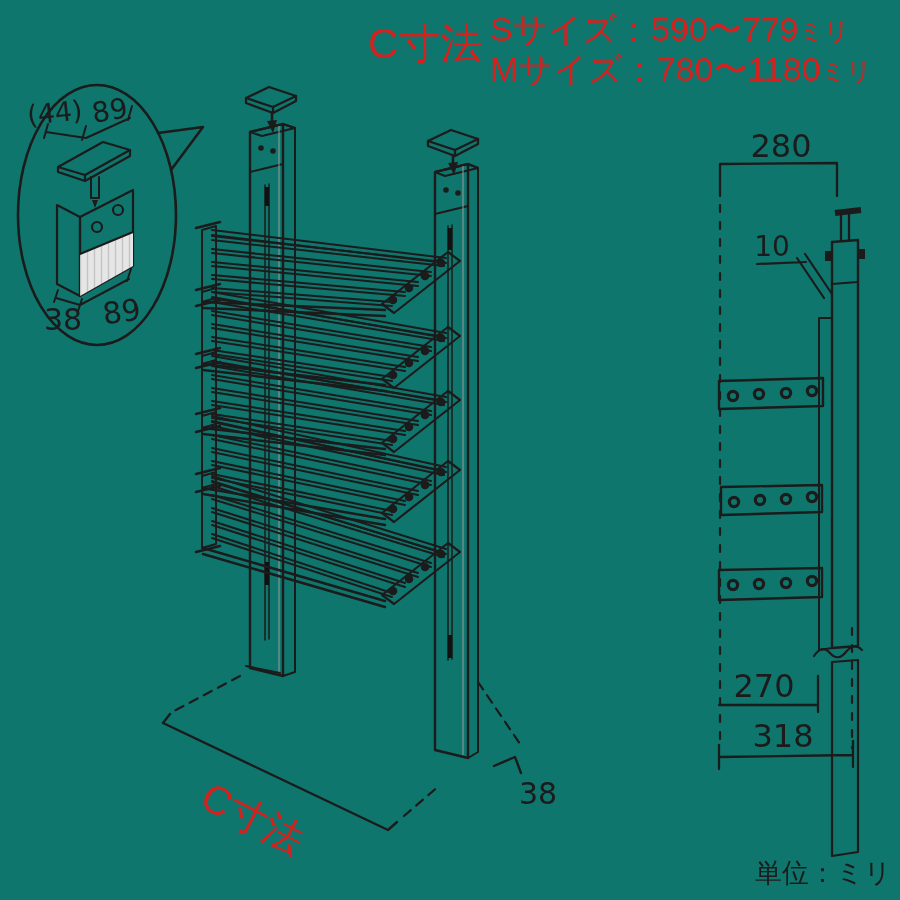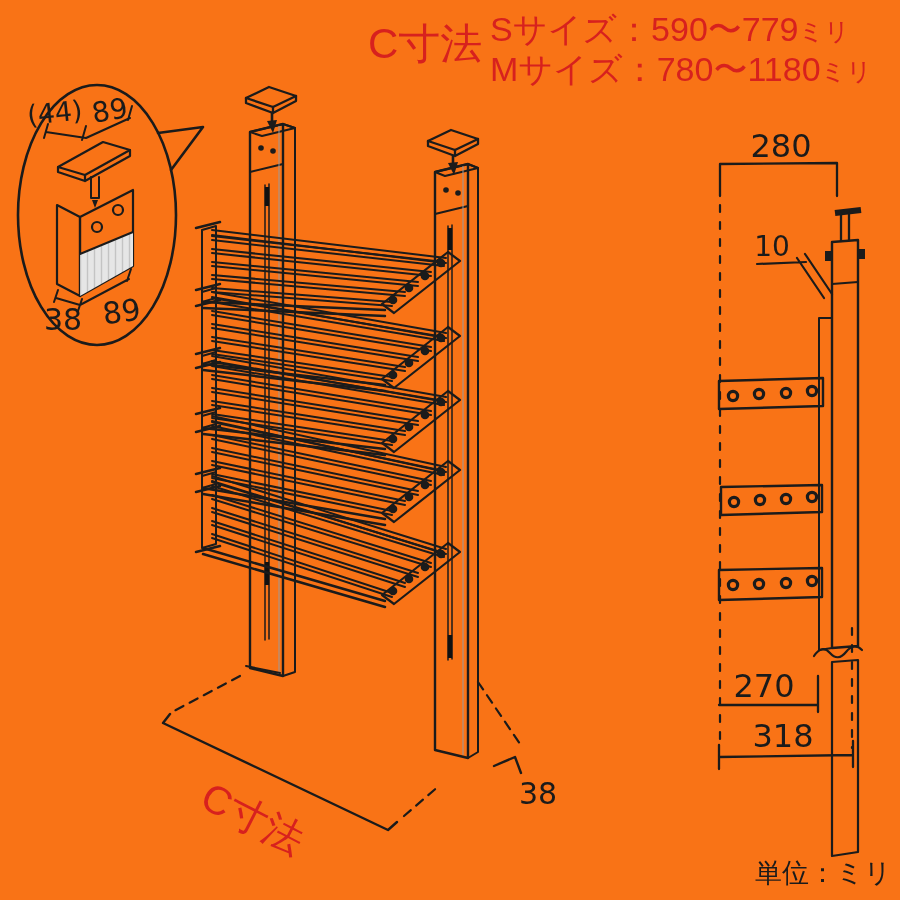--- a/index.html
+++ b/index.html
@@ -1,16 +1,16 @@
 <!DOCTYPE html>
 <html><head>
 <meta charset="utf-8">
 <style>
   html,body{margin:0;padding:0;background:#ffffff;}
-  .stage{position:relative;width:900px;height:900px;background:#f97316;overflow:hidden;}
+  .stage{position:relative;width:900px;height:900px;background:#0f766e;overflow:hidden;}
   svg{display:block;}
   svg text{font-family:"Liberation Sans","DejaVu Sans",sans-serif;fill:#1b1b1b;}
   .red{fill:#d7211e;}
   .hand{font-family:"DejaVu Sans","Liberation Sans",sans-serif;}
   .ink{stroke:#1b1b1b;fill:none;stroke-linecap:round;stroke-linejoin:round;}
 </style>
 </head>
 <body>
 
 <div class="stage">

